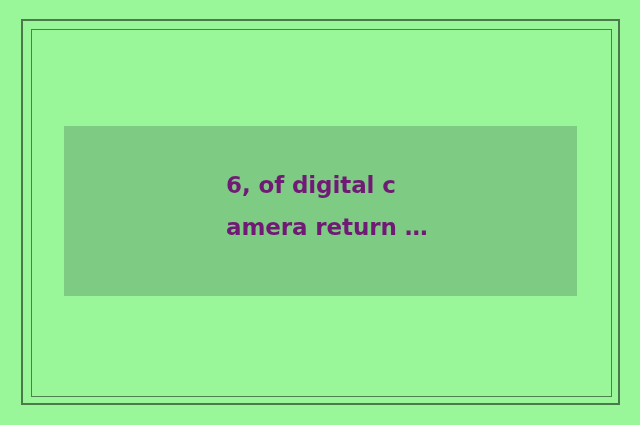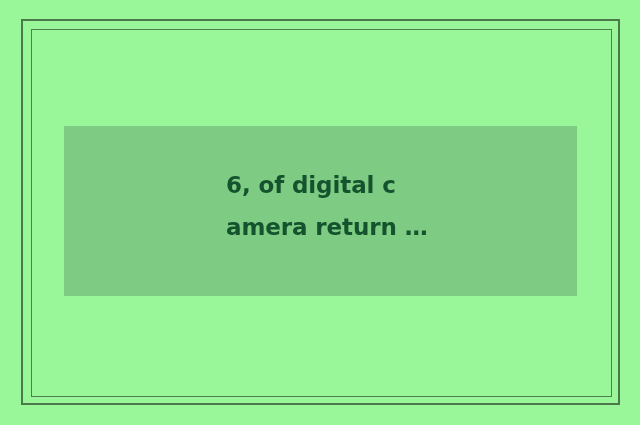--- a/index.html
+++ b/index.html
@@ -59,21 +59,21 @@
   #panel-text {
     position: absolute;
     left: 162px;          
     top: 38px;            
     width: 330px;
     margin: 0;
     font-family: "DejaVu Sans", sans-serif;
     font-size: 23px;
     font-weight: bold;
     line-height: 42px;
-    color: #14532d;
+    color: #701a75;
     letter-spacing: -0.1px;
     white-space: pre-line;
     word-break: break-all;
   }
 </style>
 </head>
 <body>
 
 <div id="stage">
 

